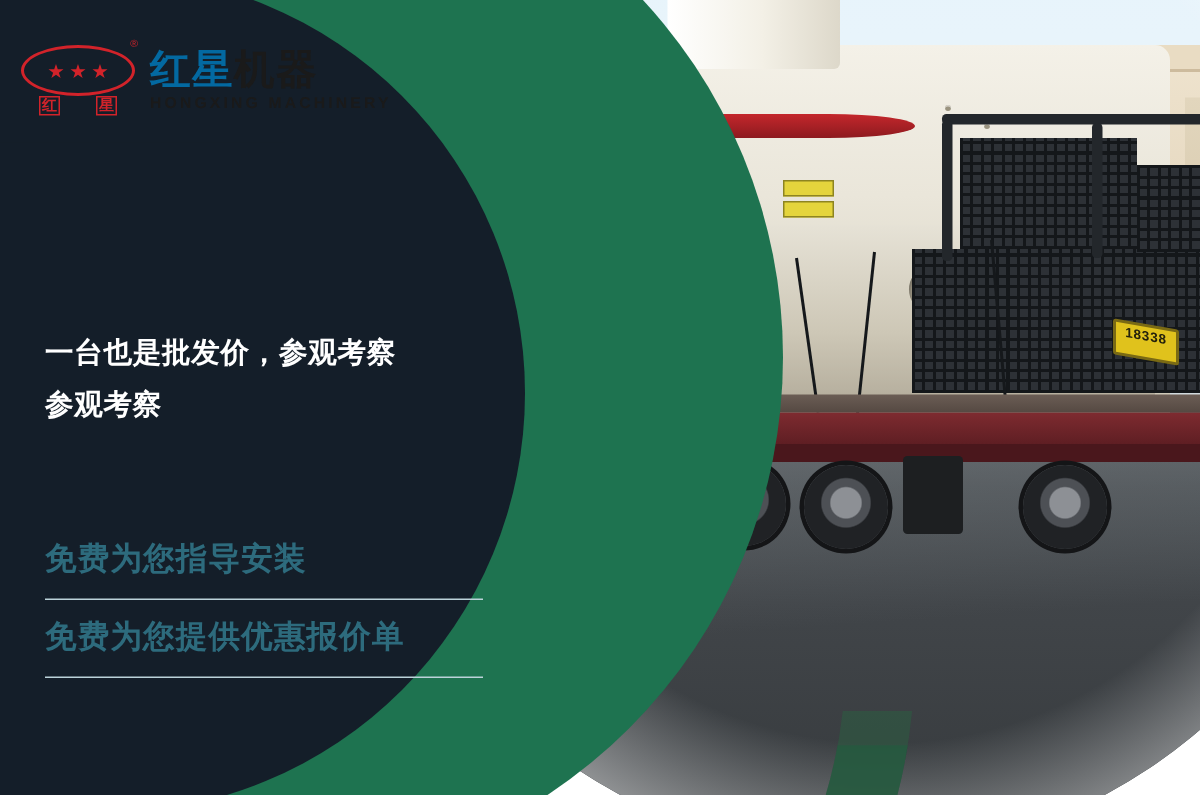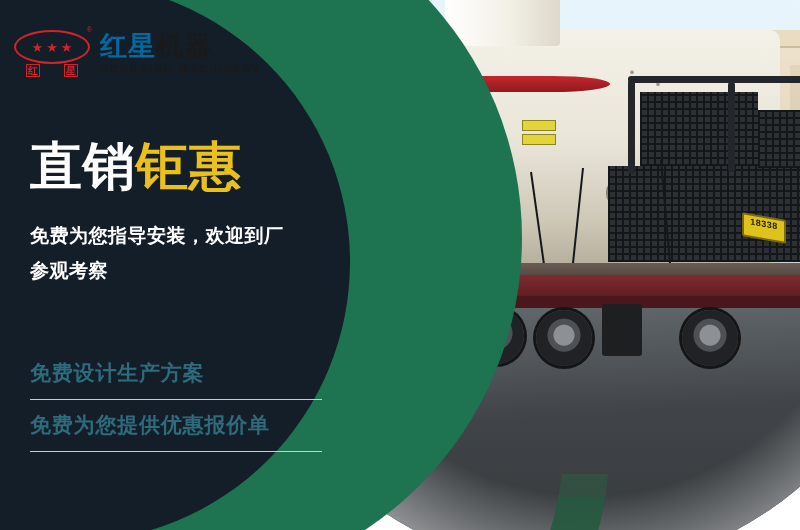--- a/index.html
+++ b/index.html
@@ -357,27 +357,24 @@
         <span>红</span>
         <span>星</span>
       </div>
     </div>
     <div class="logo-text">
       <div class="logo-cn"><span class="hx">红星</span><span>机器</span></div>
       <div class="logo-en">HONGXING MACHINERY</div>
     </div>
   </div>
 
-  <div class="headline">
-    <span class="w">直销</span><span class="g">钜惠</span>
-  </div>
 
   <div class="subline">
-    <div>免费为您指导安装，欢迎到厂</div>
+    <div>一台也是批发价，参观考察</div>
     <div>参观考察</div>
   </div>
 
   <div class="benefits">
-    <div class="benefit">免费设计生产方案</div>
+    <div class="benefit">免费为您指导安装</div>
     <div class="benefit">免费为您提供优惠报价单</div>
   </div>
 
 </div>
 
 </body></html>

